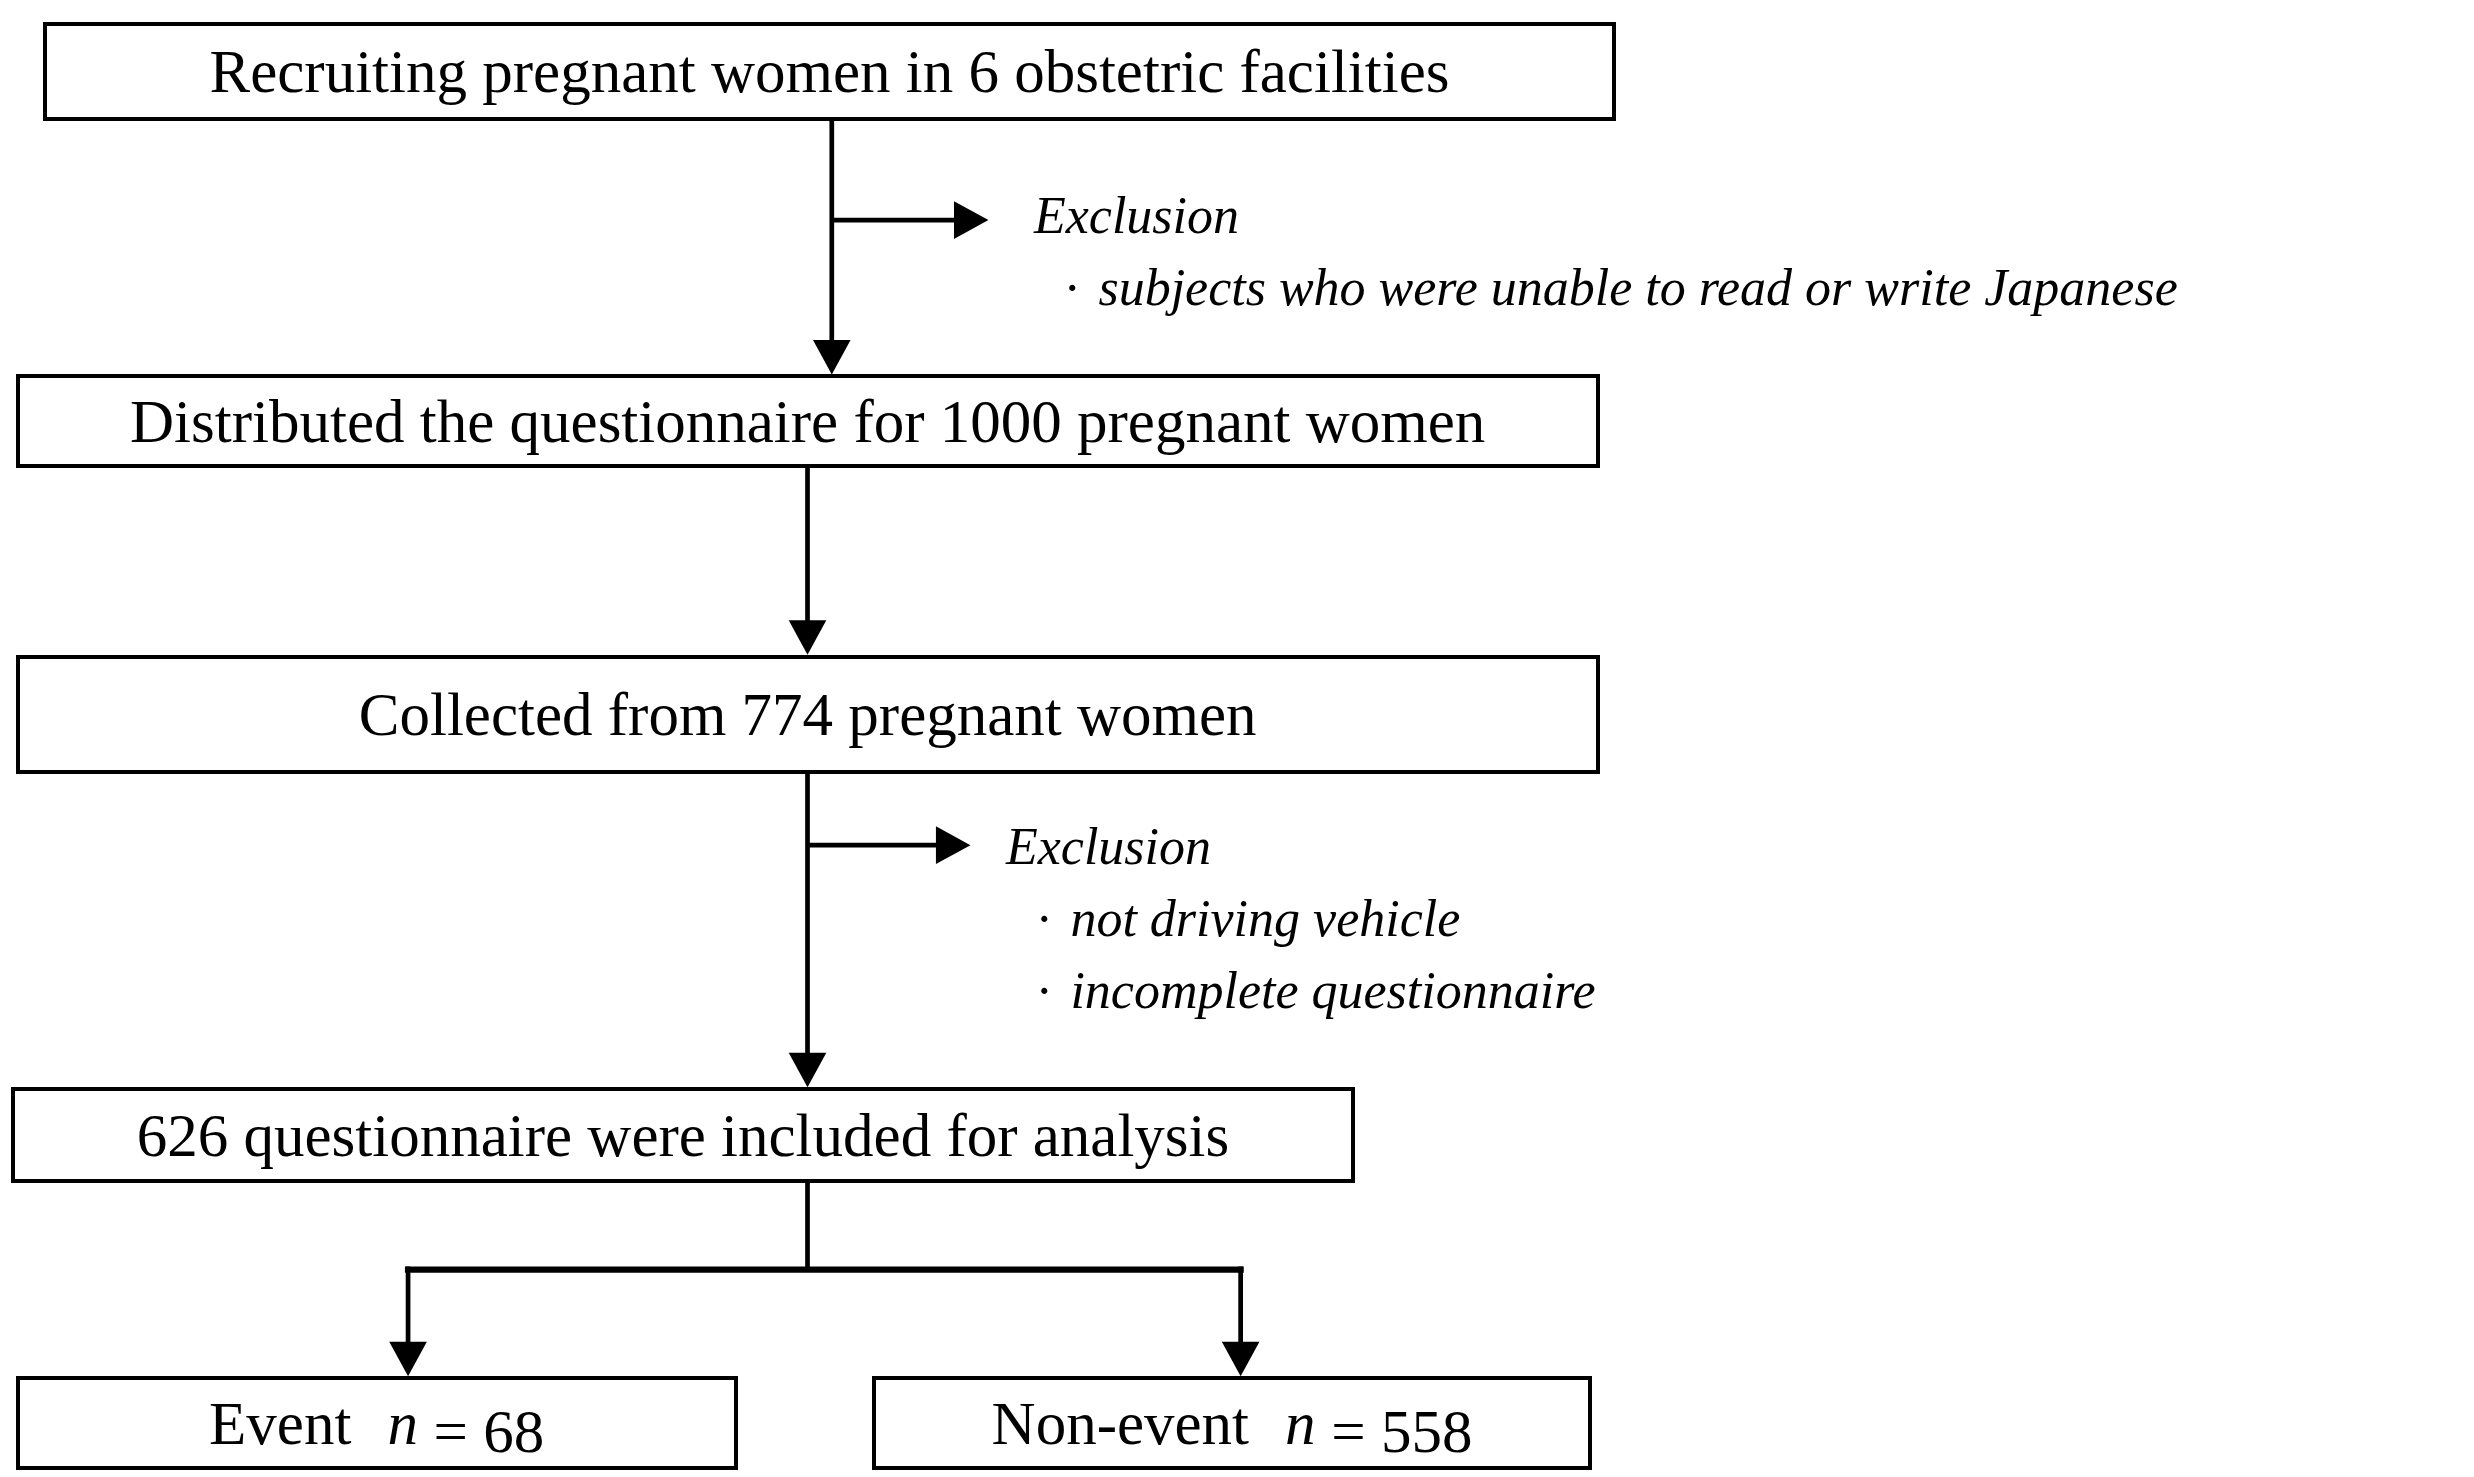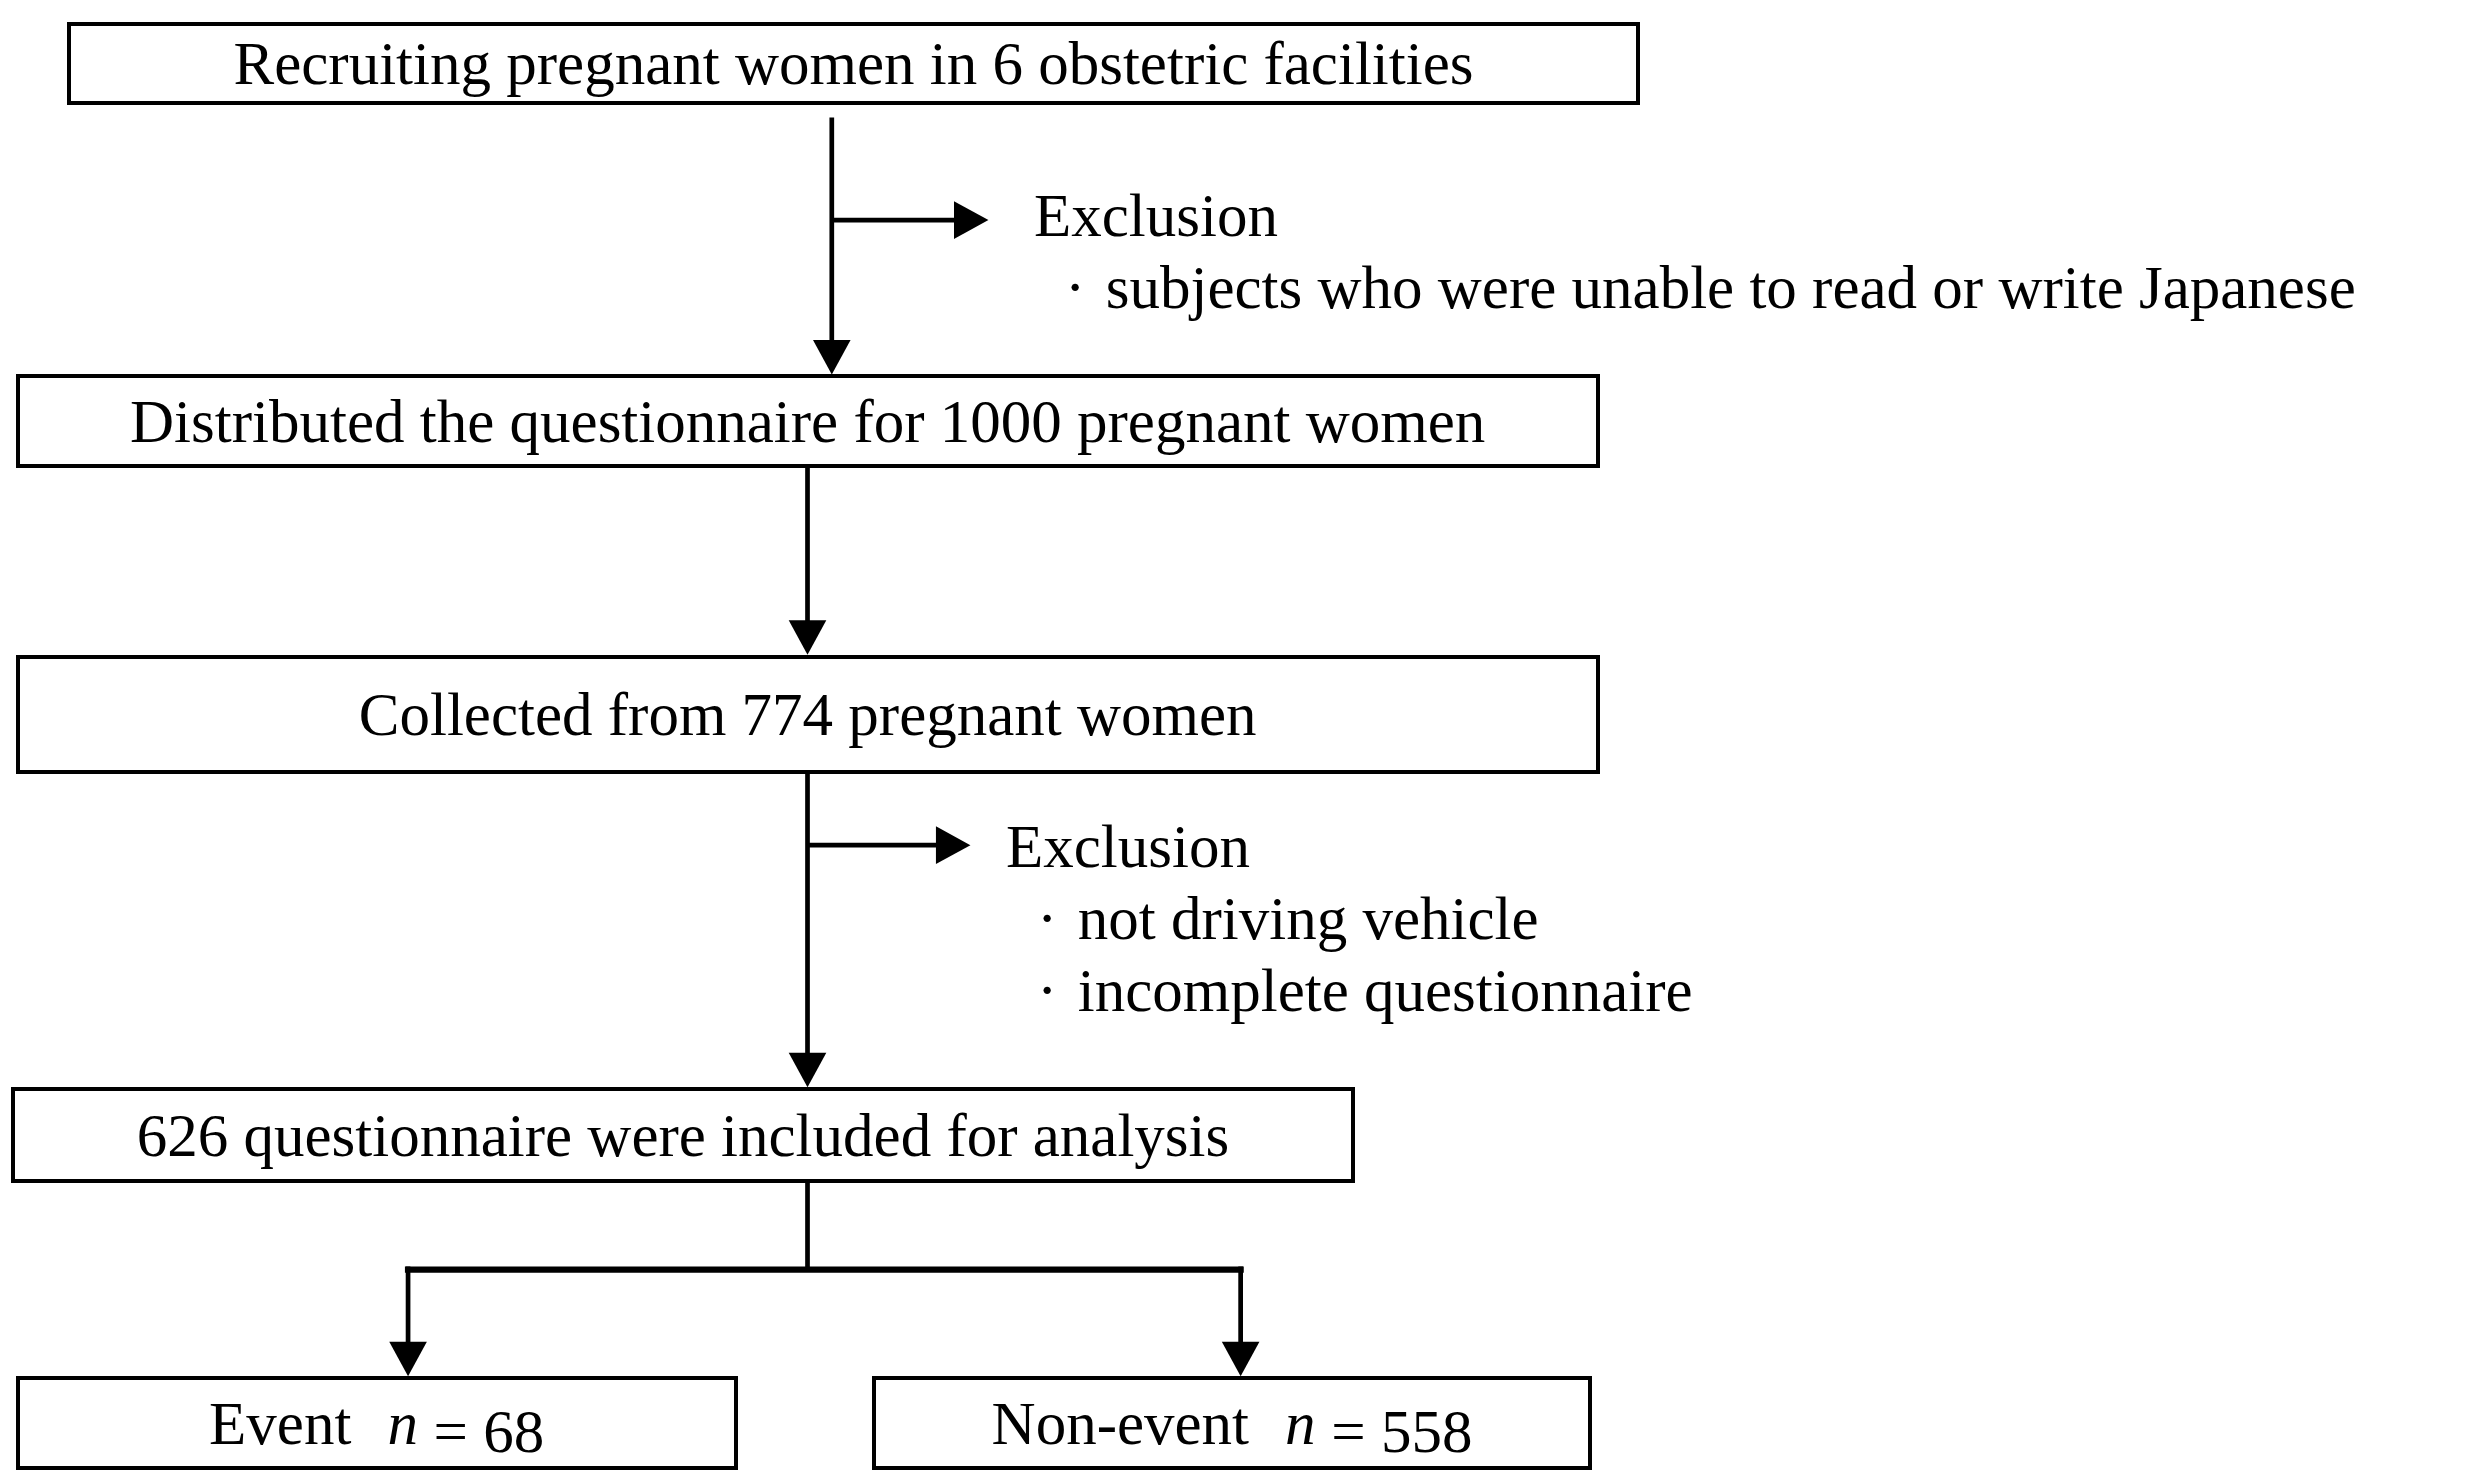--- a/index.html
+++ b/index.html
@@ -41,23 +41,24 @@
     background: #ffffff;
     display: flex;
     align-items: center;
     justify-content: center;
     font-size: 61px;
     line-height: 1;
     white-space: nowrap;
   }
   .excl {
     position: absolute;
-    font-size: 61px;
+    font-size: 52px;
     line-height: 72px;
     white-space: nowrap;
+    font-style: italic;
   }
   .excl-item {
     padding-left: 31px;
   }
   .bullet {
     display: inline-block;
     margin-right: 20.4px;
   }
   .outcome-var {
     font-style: italic;
@@ -93,21 +94,21 @@
     <line x1="1031" y1="1508" x2="1031" y2="1624"></line>
     <line class="thick" x1="517" y1="1621" x2="1588" y2="1621"></line>
 
     <line x1="521" y1="1617" x2="521" y2="1749"></line>
     <polygon points="497,1713 545,1713 521,1757"></polygon>
 
     <line x1="1584" y1="1617" x2="1584" y2="1749"></line>
     <polygon points="1560,1713 1608,1713 1584,1757"></polygon>
   </svg>
 
-  <div class="step" style="left:43px; top:22px; width:1573px; height:83px;margin-left:24px;">
+  <div class="step" style="left:43px; top:22px; width:1573px; height:99px;">
     <span>Recruiting pregnant women in 6 obstetric facilities</span>
   </div>
 
   <div class="step" style="left:15.7px; top:374px; width:1584px; height:94px;">
     <span>Distributed the questionnaire for 1000 pregnant women</span>
   </div>
 
   <div class="step" style="left:15.7px; top:655px; width:1584px; height:119px;">
     <span>Collected from 774 pregnant women</span>
   </div>

